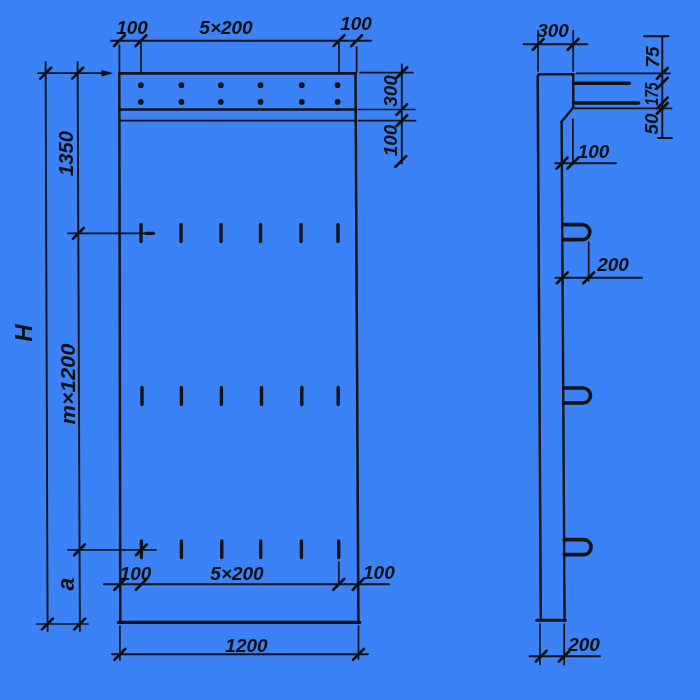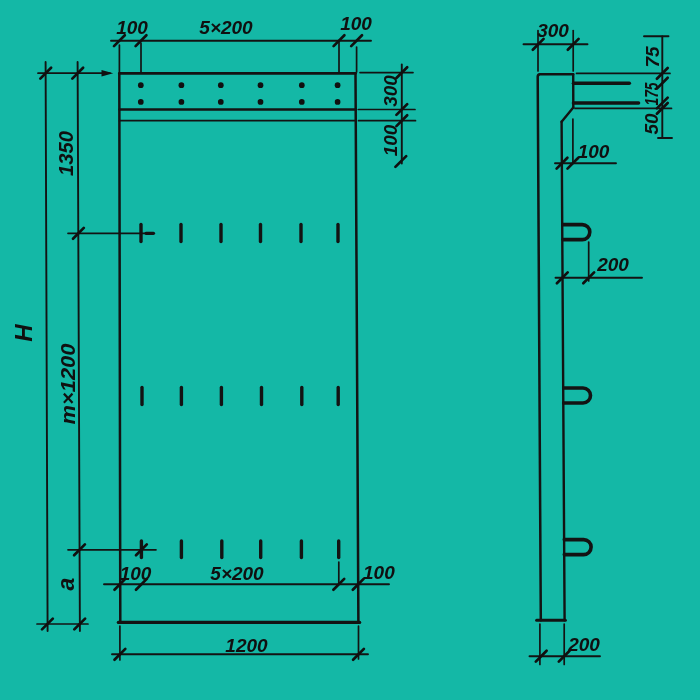--- a/index.html
+++ b/index.html
@@ -1,16 +1,16 @@
 <!DOCTYPE html>
 <html><head>
 <meta charset="utf-8">
 <style>
   html,body{margin:0;padding:0;background:#ffffff;}
-  .page{width:700px;height:700px;position:relative;background:#14b8a6;}
+  .page{width:700px;height:700px;position:relative;background:#3b82f6;}
   text{font-family:"Liberation Sans",sans-serif;font-style:italic;font-weight:700;fill:#101010;}
 </style>
 </head>
 <body>
 <div class="page">
 <svg width="700" height="700" viewBox="0 0 700 700" xmlns="http://www.w3.org/2000/svg">
 <defs>
 
   <path id="tick" d="M-5.4 5.4 L5.4 -5.4" stroke="#101010" stroke-width="2.7" fill="none"></path>
 </defs>

